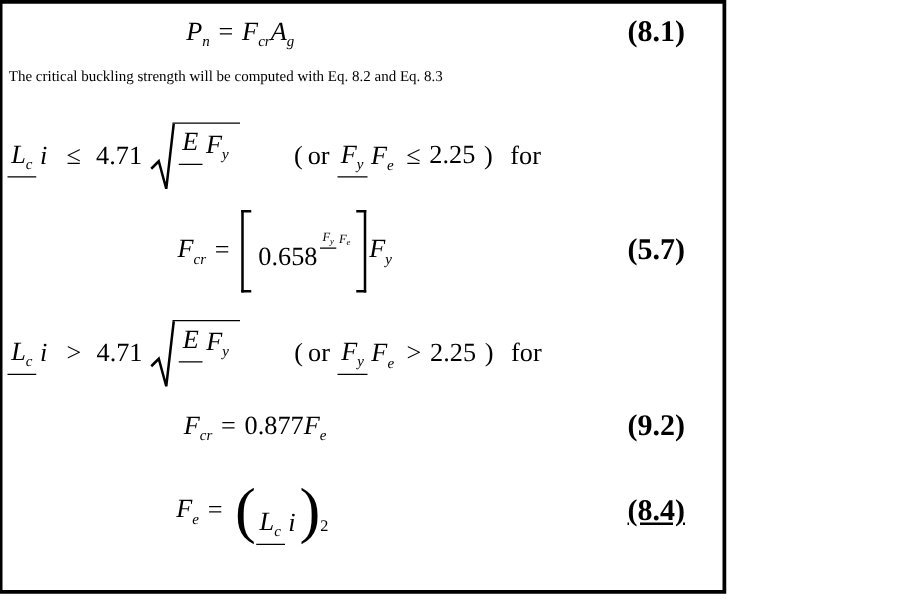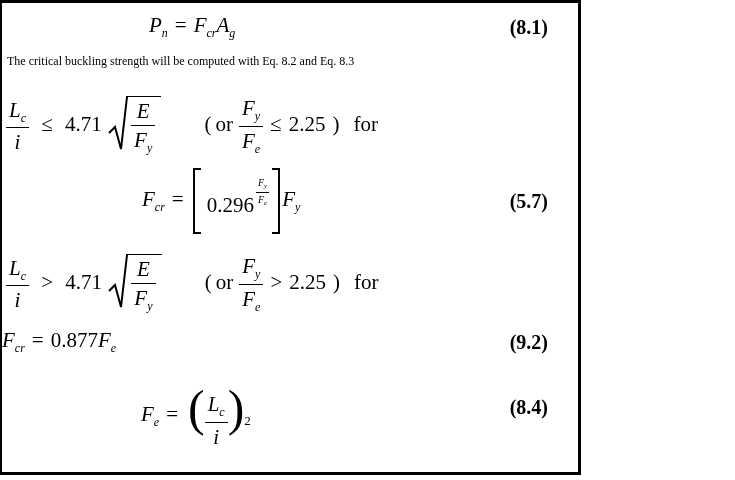--- a/index.html
+++ b/index.html
@@ -10,25 +10,25 @@
     border:3px solid #000; border-left-width:2px; background:#fff; overflow:hidden;
   }
   .row { position:absolute; left:0; right:0; display:flex; align-items:center;
          font-size:21px; line-height:1.15; }
   .content { display:inline-block; white-space:nowrap; }
   .var { font-style:italic; }
   .msub { font-style:italic; font-size:12px; vertical-align:-5px; }
   .msup { font-size:13px; vertical-align:8px; }
   .op  { display:inline-block; margin:0 7px; font-style:normal; }
   .opn { display:inline-block; margin:0 5px 0 7px; }
-  .eqnum { font-weight:bold; font-size:20px; margin-left:auto; margin-right:30px; white-space:nowrap; }
-  .eqnum.top84 { align-self:flex-start; margin-top:15px; }
+  .eqnum { font-weight:bold; font-size:24px; margin-left:auto; margin-right:30px; white-space:nowrap; }
+  .eqnum.top84 { align-self:flex-start; margin-top:15px;text-decoration:underline; }
 
   
-  .frac { display:inline-flex; flex-direction:column; text-align:center;
+  .frac { display:inline-flex; flex-direction:row; text-align:center;
           vertical-align:middle; line-height:1.15; }
   .frac .fnum { display:block; padding:1px 3px 2px; border-bottom:1.6px solid #000; }
   .frac .fden { display:block; padding:2px 3px 1px; }
   .frac.small { font-size:10px; line-height:1.1; }
   .frac.small .fnum { padding:0 2px 1px; border-bottom-width:1px; }
   .frac.small .fden { padding:1px 2px 0; }
   .frac.small .msub { font-size:7px; vertical-align:-2px; }
 
   
   .sqrt { display:inline-flex; align-items:flex-start; vertical-align:middle; margin-left:1px; }
@@ -94,21 +94,21 @@
         </span><span class="op">≤</span><span>2.25</span><span class="opn">)</span><span class="forword">for</span>
       </span>
     </span>
   </div>
 
   <div class="row" style="top:161px;height:74px;padding-left:140px;">
     <span class="content">
       <span class="var">F</span><span class="msub">cr</span><span class="op">=</span><span class="bgroup">
           <span class="bl"></span>
           <span class="binner">
-            <span>0.296</span>
+            <span>0.658</span>
             <span class="frac small expfrac">
             <span class="fnum"><span class="var">F</span><span class="msub">y</span></span>
             <span class="fden"><span class="var">F</span><span class="msub">e</span></span>
           </span>
           </span>
           <span class="br"></span>
         </span><span class="var">F</span><span class="msub">y</span>
     </span>
     <span class="eqnum">(5.7)</span>
   </div>
@@ -134,21 +134,21 @@
       </span>
       <span class="orgroup">
         <span class="pl">(</span><span class="orword">or</span><span class="frac">
           <span class="fnum"><span class="var">F</span><span class="msub">y</span></span>
           <span class="fden"><span class="var">F</span><span class="msub">e</span></span>
         </span><span class="op">&gt;</span><span>2.25</span><span class="opn">)</span><span class="forword">for</span>
       </span>
     </span>
   </div>
 
-  <div class="row" style="top:321px;height:36px;text-align:center;">
+  <div class="row" style="top:321px;height:36px;padding-left:145px;text-align:center;">
     <span class="content">
       <span class="var">F</span><span class="msub">cr</span><span class="op">=</span><span>0.877</span><span class="var">F</span><span class="msub">e</span>
     </span>
     <span class="eqnum">(9.2)</span>
   </div>
 
   <div class="row" style="top:378px;height:94px;padding-left:139px;align-items:flex-start;">
     <span class="content">
       <span class="var">F</span><span class="msub">e</span><span class="op">=</span><span class="frac">
         <span class="fden denflex">

